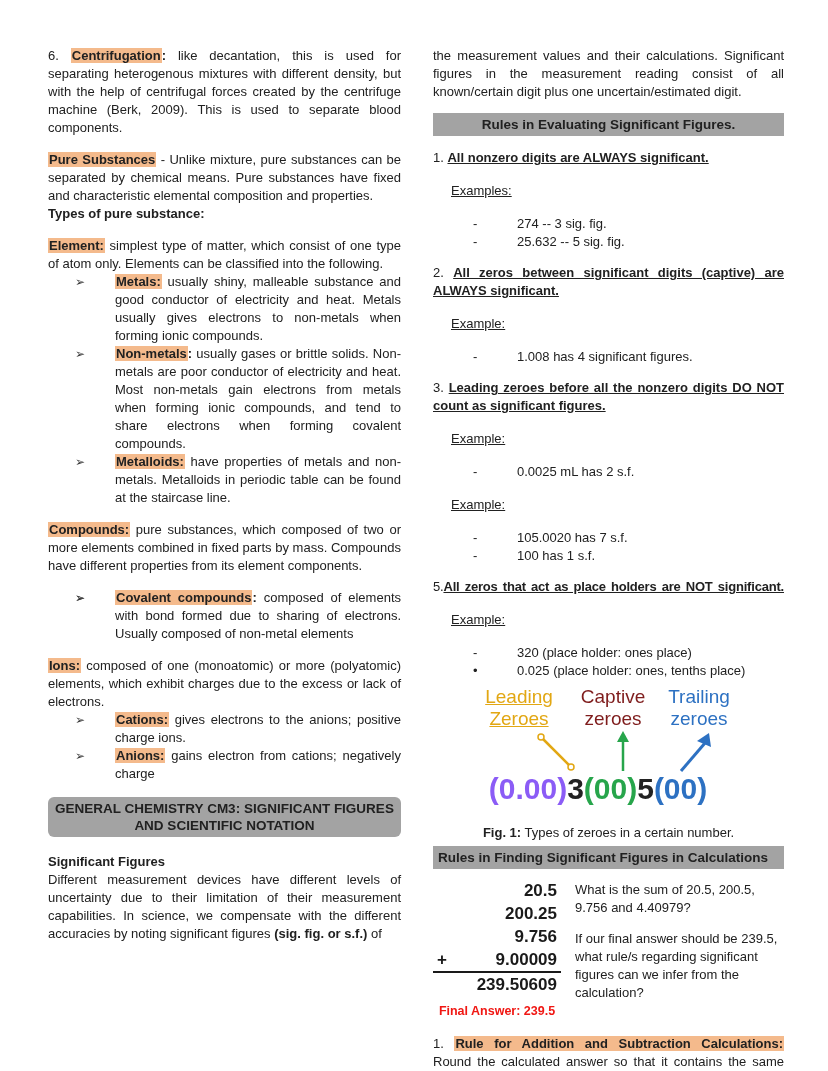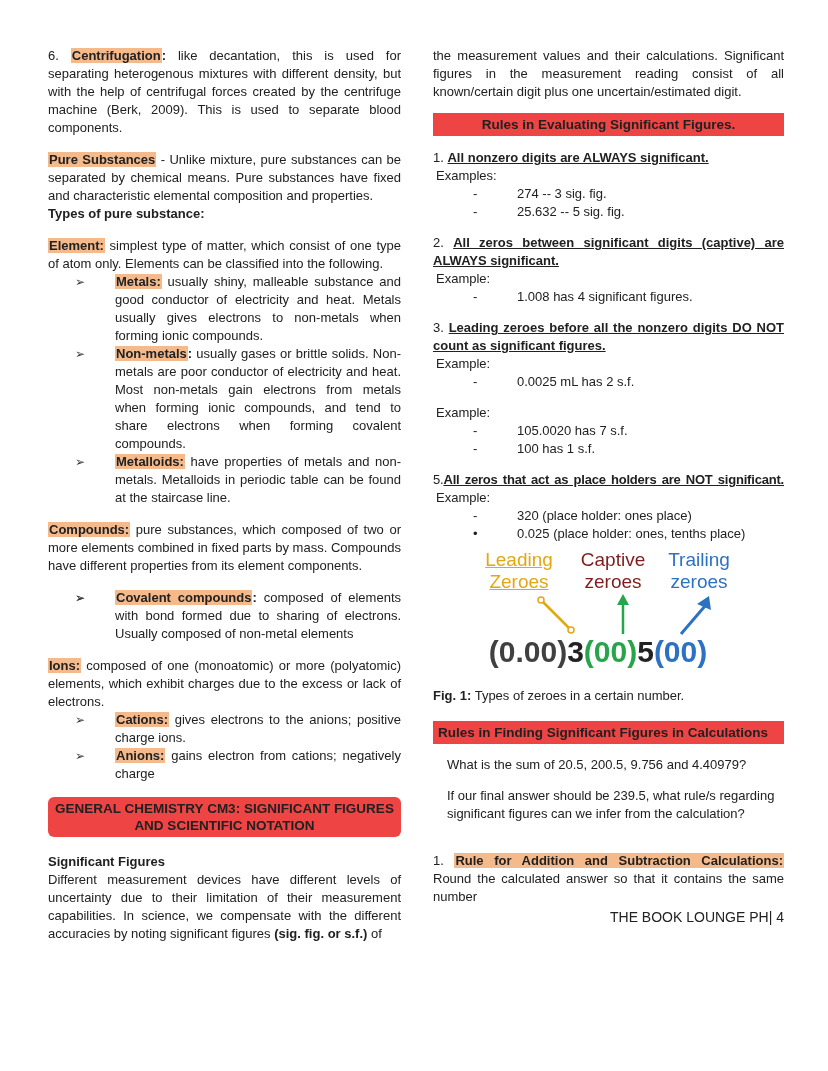--- a/index.html
+++ b/index.html
@@ -23,43 +23,43 @@
   ul.arrows { list-style:none; margin:0 0 14px 0; padding:0; }
   ul.arrows li { position:relative; padding-left:67px; text-align:justify; }
   ul.arrows li .mk { position:absolute; left:27px; top:0; font-size:12px; color:#3a3a3a; }
 
   
   ul.dash { list-style:none; margin:0; padding:0; }
   ul.dash li { position:relative; padding-left:84px; text-align:left; }
   ul.dash li .mk { position:absolute; left:40px; top:0; }
 
   .bar {
-    background:#ef4444; font-weight:bold; font-size:13.5px;
+    background:#a3a3a3; font-weight:bold; font-size:13.5px;
     padding:3px 5px; line-height:17px;
   }
   .bar.center { text-align:center; }
   .bar-left-box { margin:2px 0 16px 0;border-radius:6px; }
   .rule-h { margin:0; }
   .rule5-h { font-size:13px; white-space:nowrap; text-align-last:justify; letter-spacing:-0.2px; }
-  .ex-label { margin:0; padding-left:3px; text-align:left; }
+  .ex-label { margin:15px; padding-left:3px; text-align:left;text-decoration:underline; }
   .rule { margin-bottom:13px; }
 
   
   .fig { position:relative; height:134px; margin:4px 0 0 0; }
   .flabel { position:absolute; top:0; width:96px; text-align:center;
             font-weight:normal; font-size:19px; line-height:22px; }
   .fl1 { left:38px;  color:#e2a713; }
   .fl1 .lbl-line { text-decoration:underline; }
   .fl2 { left:132px; color:#7f1d1d; }
   .fl3 { left:218px; color:#2d71c2; }
   .fig-arrows { position:absolute; left:10px; top:45px; }
   .fnum { position:absolute; left:0; top:86px; width:330px; text-align:center;
           font-weight:bold; font-size:30px; line-height:34px; letter-spacing:0; }
-  .fy { color:#404040; } .fg { color:#27a54b; } .fb { color:#2d71c2; } .fd { color:#222; }
-  .fig-caption { text-align:left; margin:4px 0 16px 0; }
+  .fy { color:#8b5cf6; } .fg { color:#27a54b; } .fb { color:#2d71c2; } .fd { color:#222; }
+  .fig-caption { text-align:center; margin:4px 0 4px 0; }
 
   
   .calc { display:flex; margin:10px 0 16px 0; }
   .calc-left { width:128px; flex:none; font-weight:bold; font-size:17px; line-height:23px; color:#1a1a1a; }
   .arow { text-align:right; padding-right:4px; }
   .arow-plus { position:relative; border-bottom:2px solid #1a1a1a; }
   .arow-plus .plus { position:absolute; left:4px; top:0; }
   .final-answer { font-size:12.5px; line-height:15px; text-align:center;
                   margin-top:8px; font-weight:bold; color:#f01713; }
   .calc-right { flex:1; padding-left:14px; padding-top:2px; }
@@ -172,20 +172,31 @@
           <polygon points="254,10 268,16 266,2" fill="#2d71c2"></polygon>
         </g>
       </svg>
       <div class="fnum"><span class="fy">(0.00)</span><span class="fd">3</span><span class="fg">(00)</span><span class="fd">5</span><span class="fb">(00)</span></div>
     </div>
     <div class="fig-caption"><span class="b">Fig. 1:</span><span> Types of zeroes in a certain number.</span></div>
 
     <div class="bar"><span class="b">Rules in Finding Significant Figures in Calculations</span></div>
 
     <div class="calc">
+      <div class="calc-left">
+        <div class="arow">20.5</div>
+        <div class="arow">200.25</div>
+        <div class="arow">9.756</div>
+        <div class="arow arow-plus">
+          <span class="plus">+</span>
+          <span>9.00009</span>
+        </div>
+        <div class="arow">239.50609</div>
+        <div class="final-answer">Final Answer: 239.5</div>
+      </div>
       <div class="calc-right">
         <p>What is the sum of 20.5, 200.5, 9.756 and 4.40979?</p>
         <p>If our final answer should be 239.5, what rule/s regarding significant figures can we infer from the calculation?</p>
       </div>
     </div>
 
     <p class="m0"><span>1. </span><span class="b hl">Rule for Addition and Subtraction Calculations:</span><span> Round the calculated answer so that it contains the same number</span></p>
 
     <div class="footer">THE BOOK LOUNGE PH| 4</div>
   </div>

